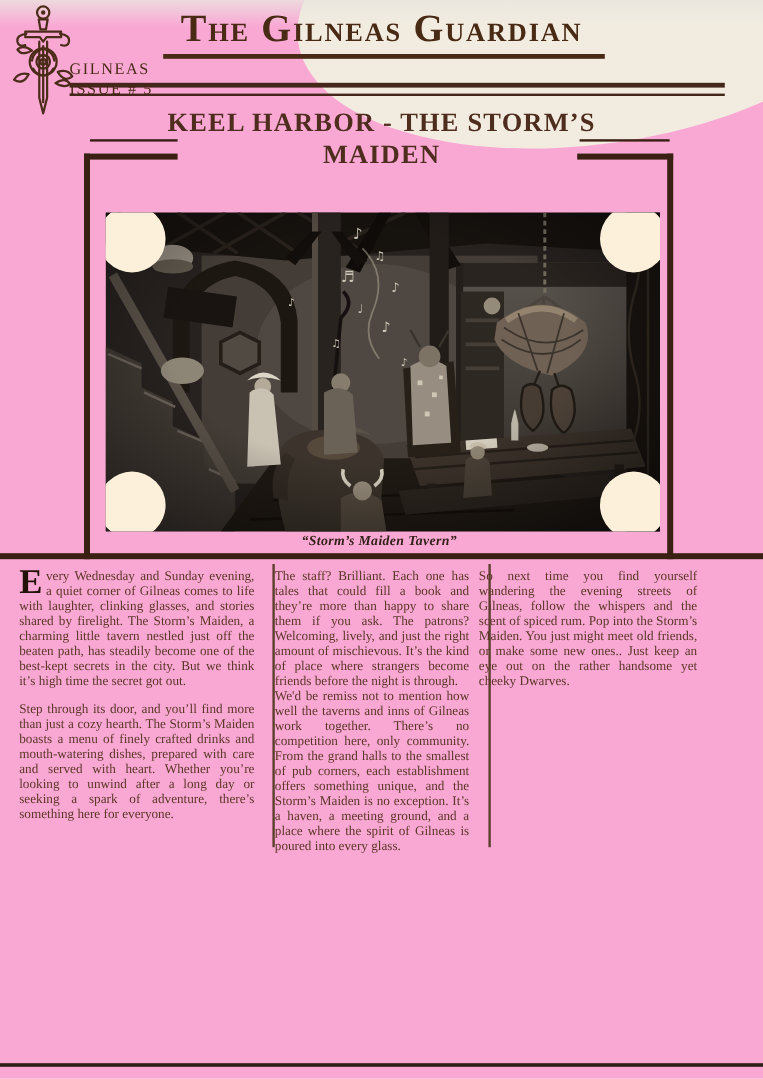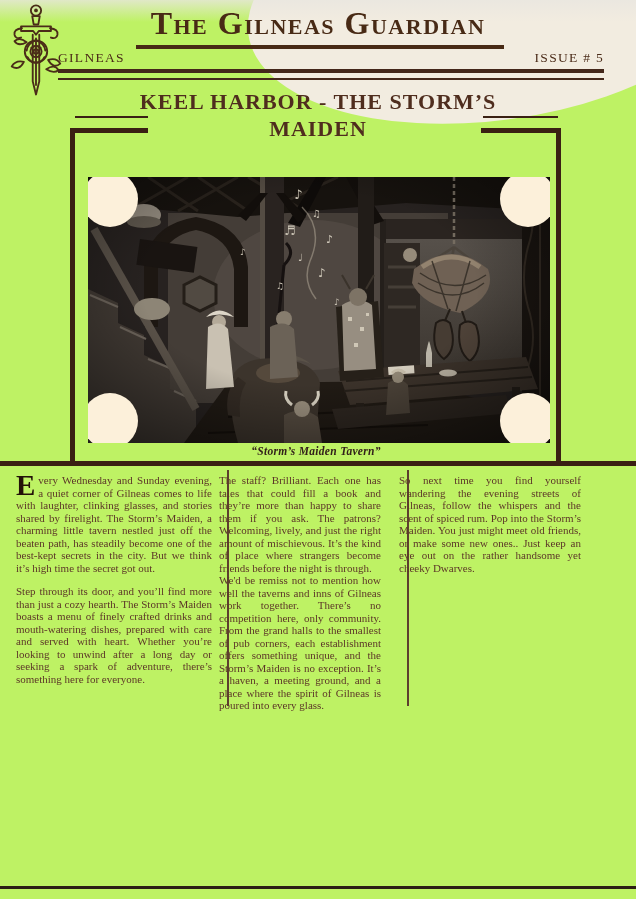--- a/index.html
+++ b/index.html
@@ -1,36 +1,36 @@
 <!DOCTYPE html>
 <html><head>
 <meta charset="utf-8">
 <style>
   * { margin:0; padding:0; box-sizing:border-box; }
   html,body { width:636px; }
   body { font-family:"Liberation Serif","DejaVu Serif",serif; }
   .page {
     position:relative; width:636px; height:899px;
-    background:#bef264; overflow:hidden; color:#46281a;
+    background:#f9a8d4; overflow:hidden; color:#46281a;
   }
   
   .sheen-top { position:absolute; top:0; left:0; width:636px; height:22px;
     background:linear-gradient(to bottom, rgba(233,230,224,.8), rgba(233,230,224,0)); }
   .sheen-corner { position:absolute; top:-120px; right:-110px; width:500px; height:240px;
     background:#f2ece0; border-radius:50%; transform:rotate(-8deg); }
 
   
   .emblem { position:absolute; left:8px; top:3px; width:56px; height:104px; }
   .mast-title { position:absolute; top:5px; left:0; width:636px; text-align:center;
     font-variant:small-caps; font-weight:700; font-size:32px; letter-spacing:1.5px;
     color:#482a15; }
   .mast-underline { position:absolute; top:45px; left:136px; width:368px; height:4px; background:#482a15; }
   .mast-row { position:absolute; top:50px; left:58px; width:546px;
     display:flex; justify-content:space-between; font-size:13.5px;
-    letter-spacing:1.3px; color:#4a2b18; }
+    letter-spacing:1.3px; color:#4a2b18;flex-direction:column; }
   .rule-thick { position:absolute; top:69px; left:58px; width:546px; height:4px; background:#44271a; }
   .rule-thin  { position:absolute; top:78px; left:58px; width:546px; height:2px; background:#44271a; }
 
   
   .headline { position:absolute; top:88px; left:128px; width:380px; text-align:center;
     font-size:22px; line-height:27px; letter-spacing:1px; font-weight:600; color:#4f2d1e; }
 
   
   .fr { position:absolute; background:#3a2013; }
   .fr-thin-l { left:75px;  top:116px; width:73px; height:2px; }
@@ -43,21 +43,21 @@
 
   .photo { position:absolute; left:88px; top:177px; width:462px; height:266px; }
   .photo svg { display:block; width:100%; height:100%; }
   .caption { position:absolute; top:445px; left:72px; width:488px; text-align:center;
     font-size:11.5px; font-weight:700; font-style:italic; color:#33211a; letter-spacing:.3px; }
 
   
   .col { position:absolute; top:474px; font-size:11px; line-height:12.5px;
     text-align:justify; color:#5c3728; }
   .col-1 { left:16px;  width:196px; }
-  .col-2 { left:219px; width:162px; }
+  .col-2 { left:229px; width:162px; }
   .col-3 { left:399px; width:182px; }
   .col-1 p { margin-bottom:11px; }
   .col-2 p { margin-bottom:0; }
   .dropcap { float:left; font-size:29px; line-height:22px; font-weight:700;
     color:#231208; padding-right:3px; }
   .sep { position:absolute; top:470px; width:2px; height:236px; background:#5d3f2e; }
   .sep-1 { left:227px; } .sep-2 { left:407px; }
 
   .footer-rule { position:absolute; top:886px; left:0; width:636px; height:3px; background:#2c1f15; }
 </style>

